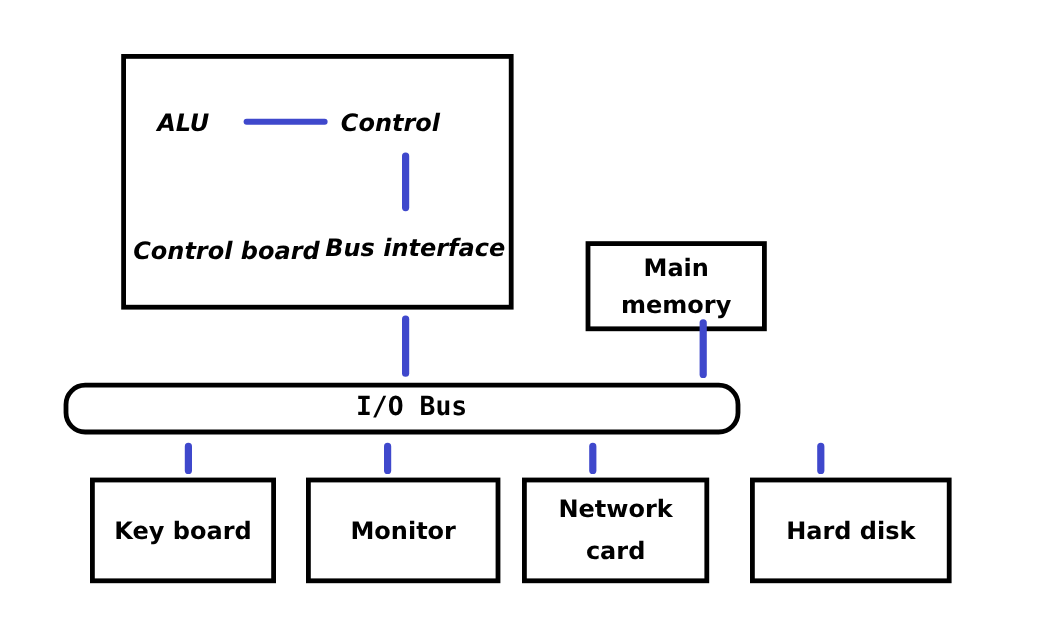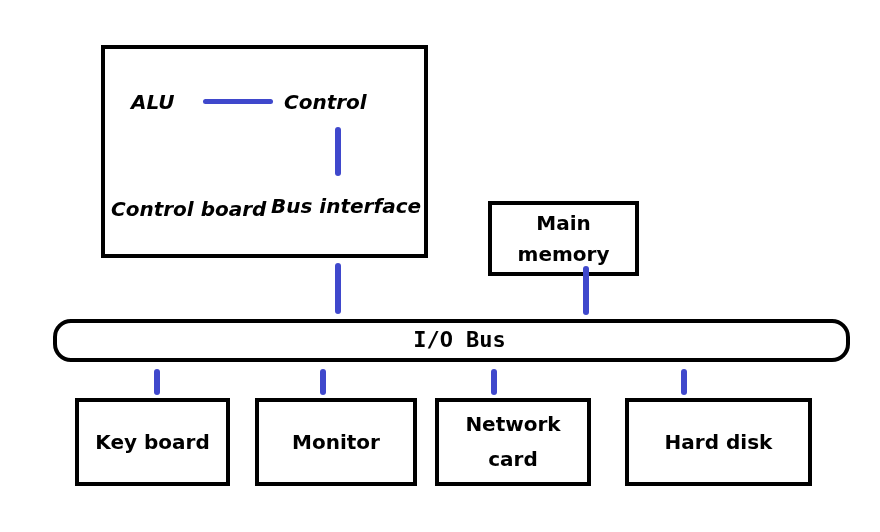--- a/index.html
+++ b/index.html
@@ -63,21 +63,21 @@
 
   
   #main-memory-box { left: 488px; top: 185px; width: 151px; height: 75px; margin-top: 16px; }
 
   
   #cpu-iobus-link        { left: 335px; top: 263px; height: 51px; }
   #mainmemory-iobus-link { left: 583px; top: 266px; height: 49px; }
 
   
   #io-bus {
-    left: 53px; top: 319px; width: 797px; height: 43px;
+    left: 53px; top: 319px; width: 564px; height: 43px;
     border-radius: 18px;
     justify-content: center;
   }
   #io-bus .lbl {
     font-family: "DejaVu Sans Mono", "Liberation Mono", monospace;
     font-weight: 700;
     font-size: 22px;
     transform: translateX(8px);
   }
 
@@ -85,21 +85,21 @@
   #iobus-keyboard-link    { left: 154px; top: 369px; height: 26px; }
   #iobus-monitor-link     { left: 320px; top: 369px; height: 26px; }
   #iobus-networkcard-link { left: 491px; top: 369px; height: 26px; }
   #iobus-harddisk-link    { left: 681px; top: 369px; height: 26px; }
 
   
   .device { top: 398px; height: 88px; }
   #keyboard-box     { left: 75px;  width: 155px; text-align: center; }
   #monitor-box      { left: 255px; width: 162px; }
   #network-card-box { left: 435px; width: 156px; }
-  #hard-disk-box    { left: 625px; width: 187px; }
+  #hard-disk-box    { left: 625px; width: 168px; }
 
   #network-card-box .lbl { line-height: 35px; }
 </style>
 </head>
 <body>
 
 <div id="canvas">
 
   <div class="box" id="cpu-box"></div>
 

